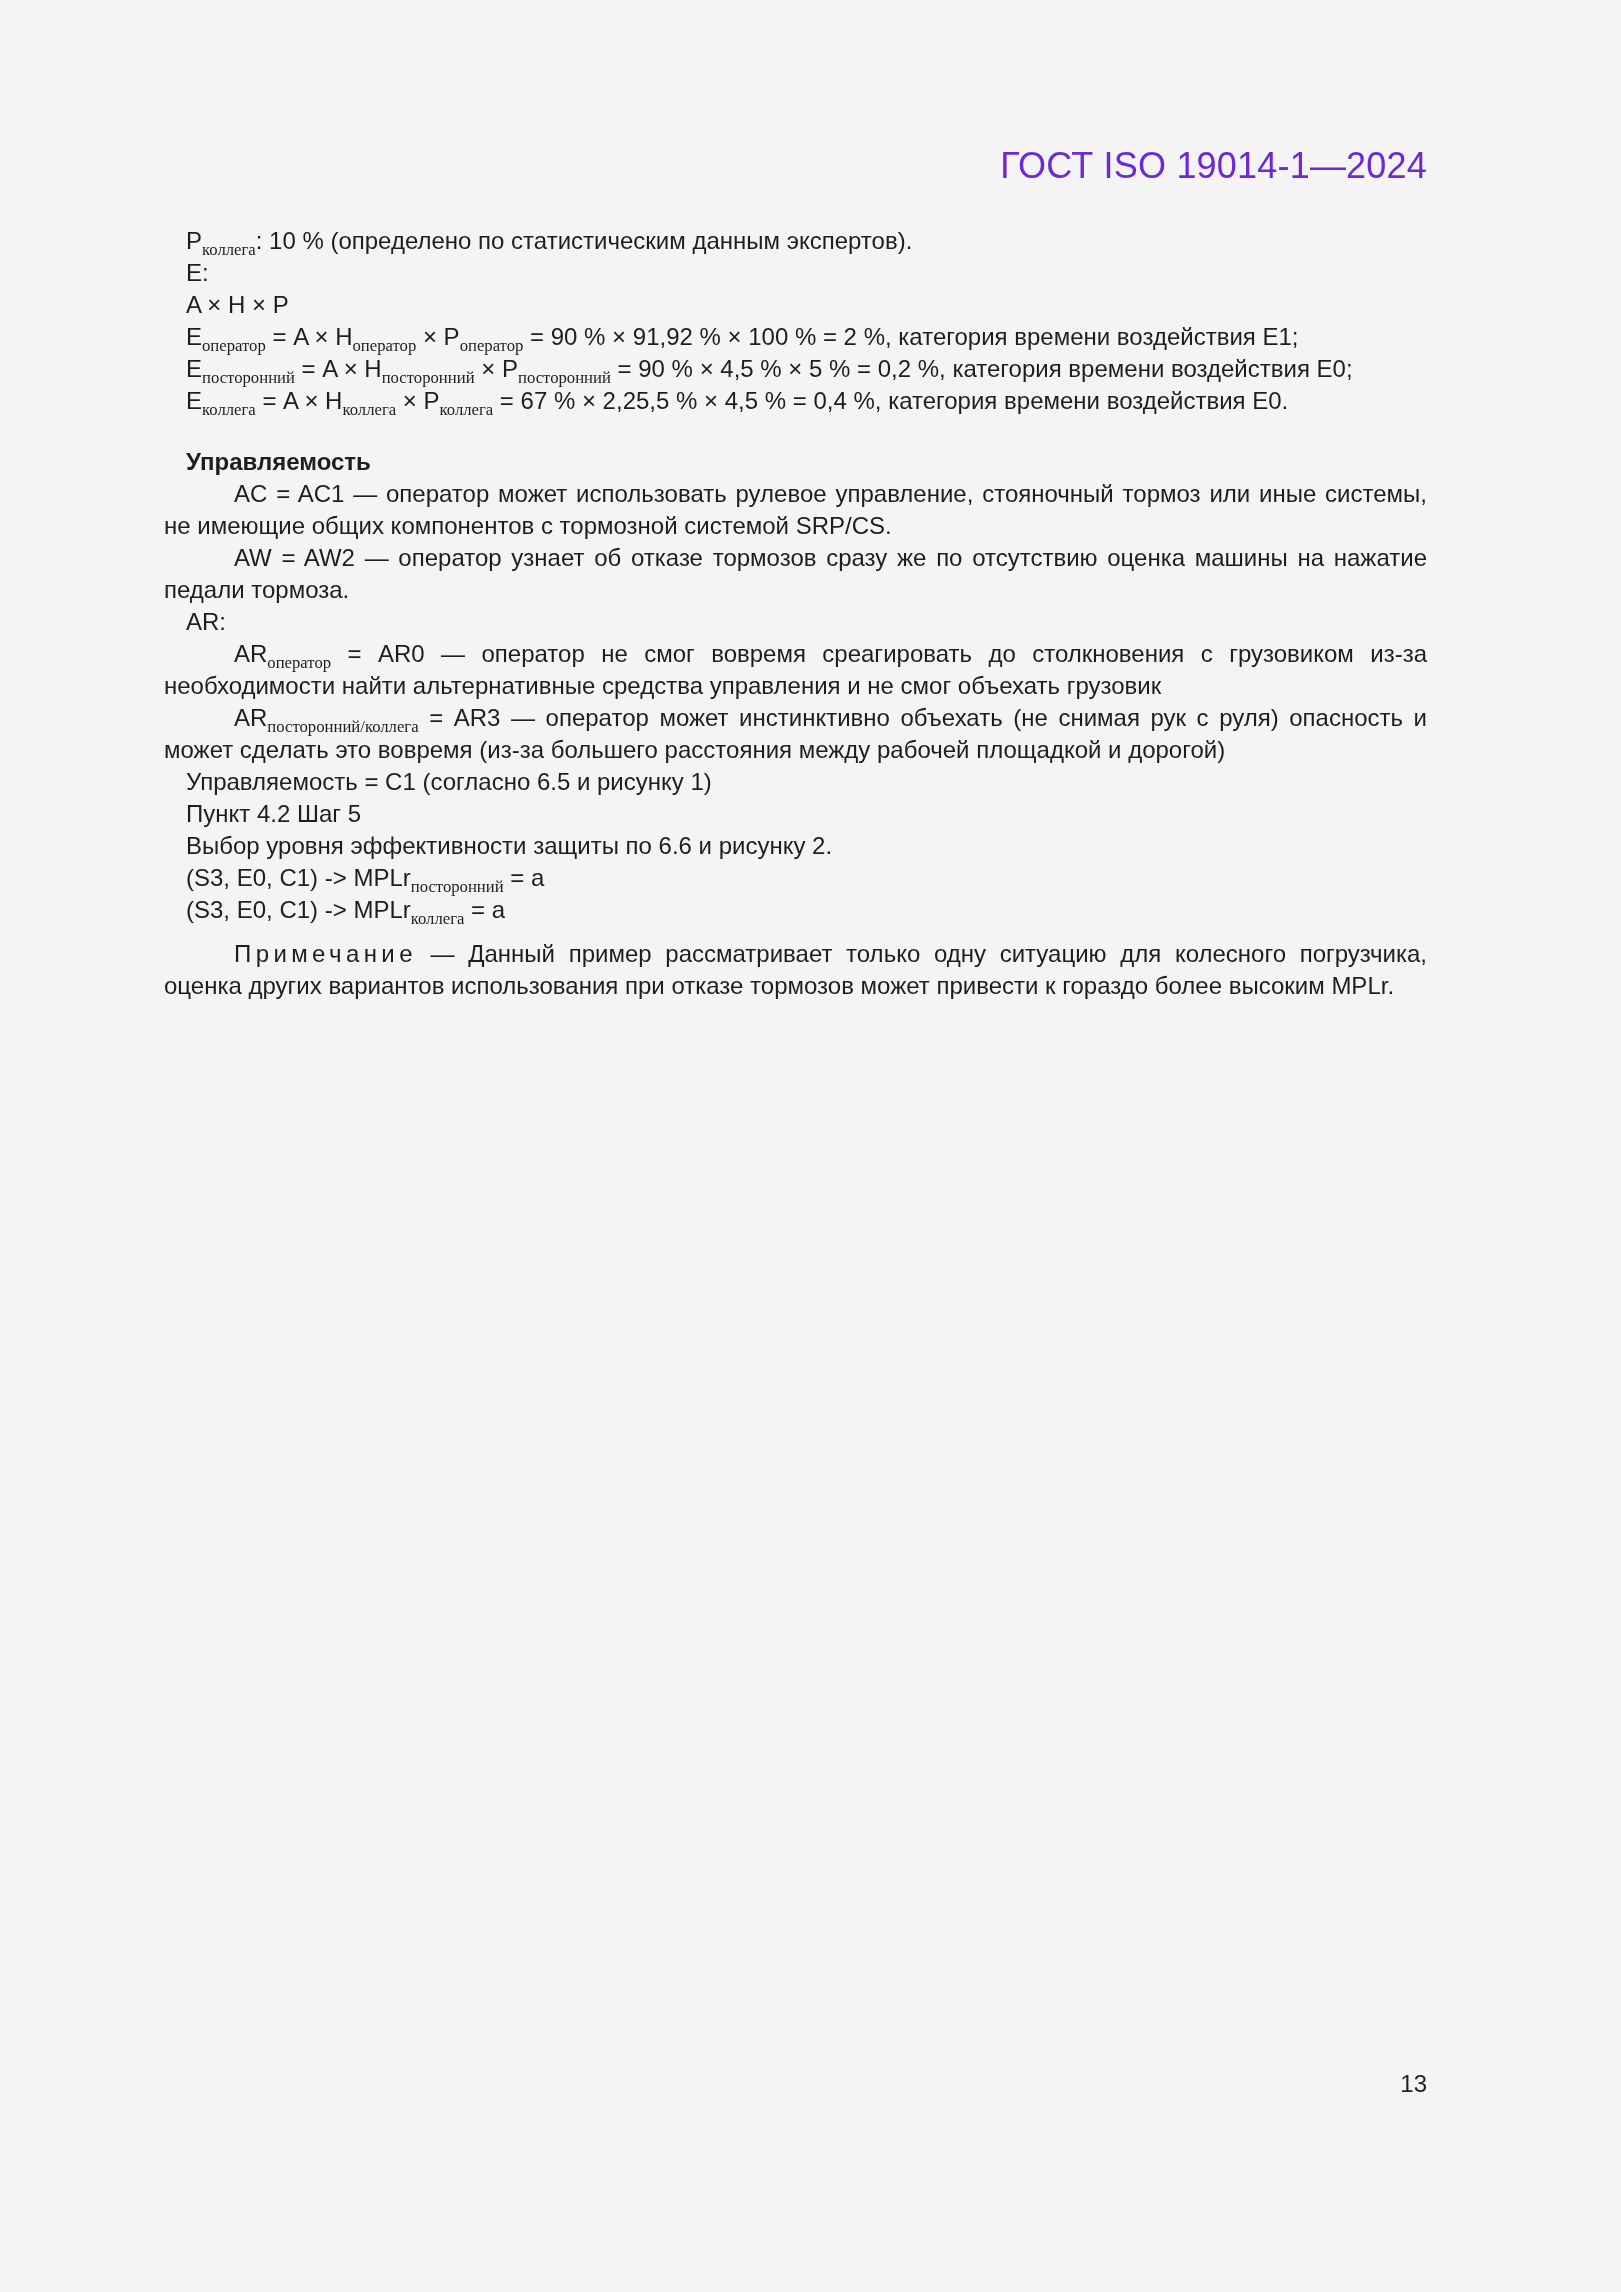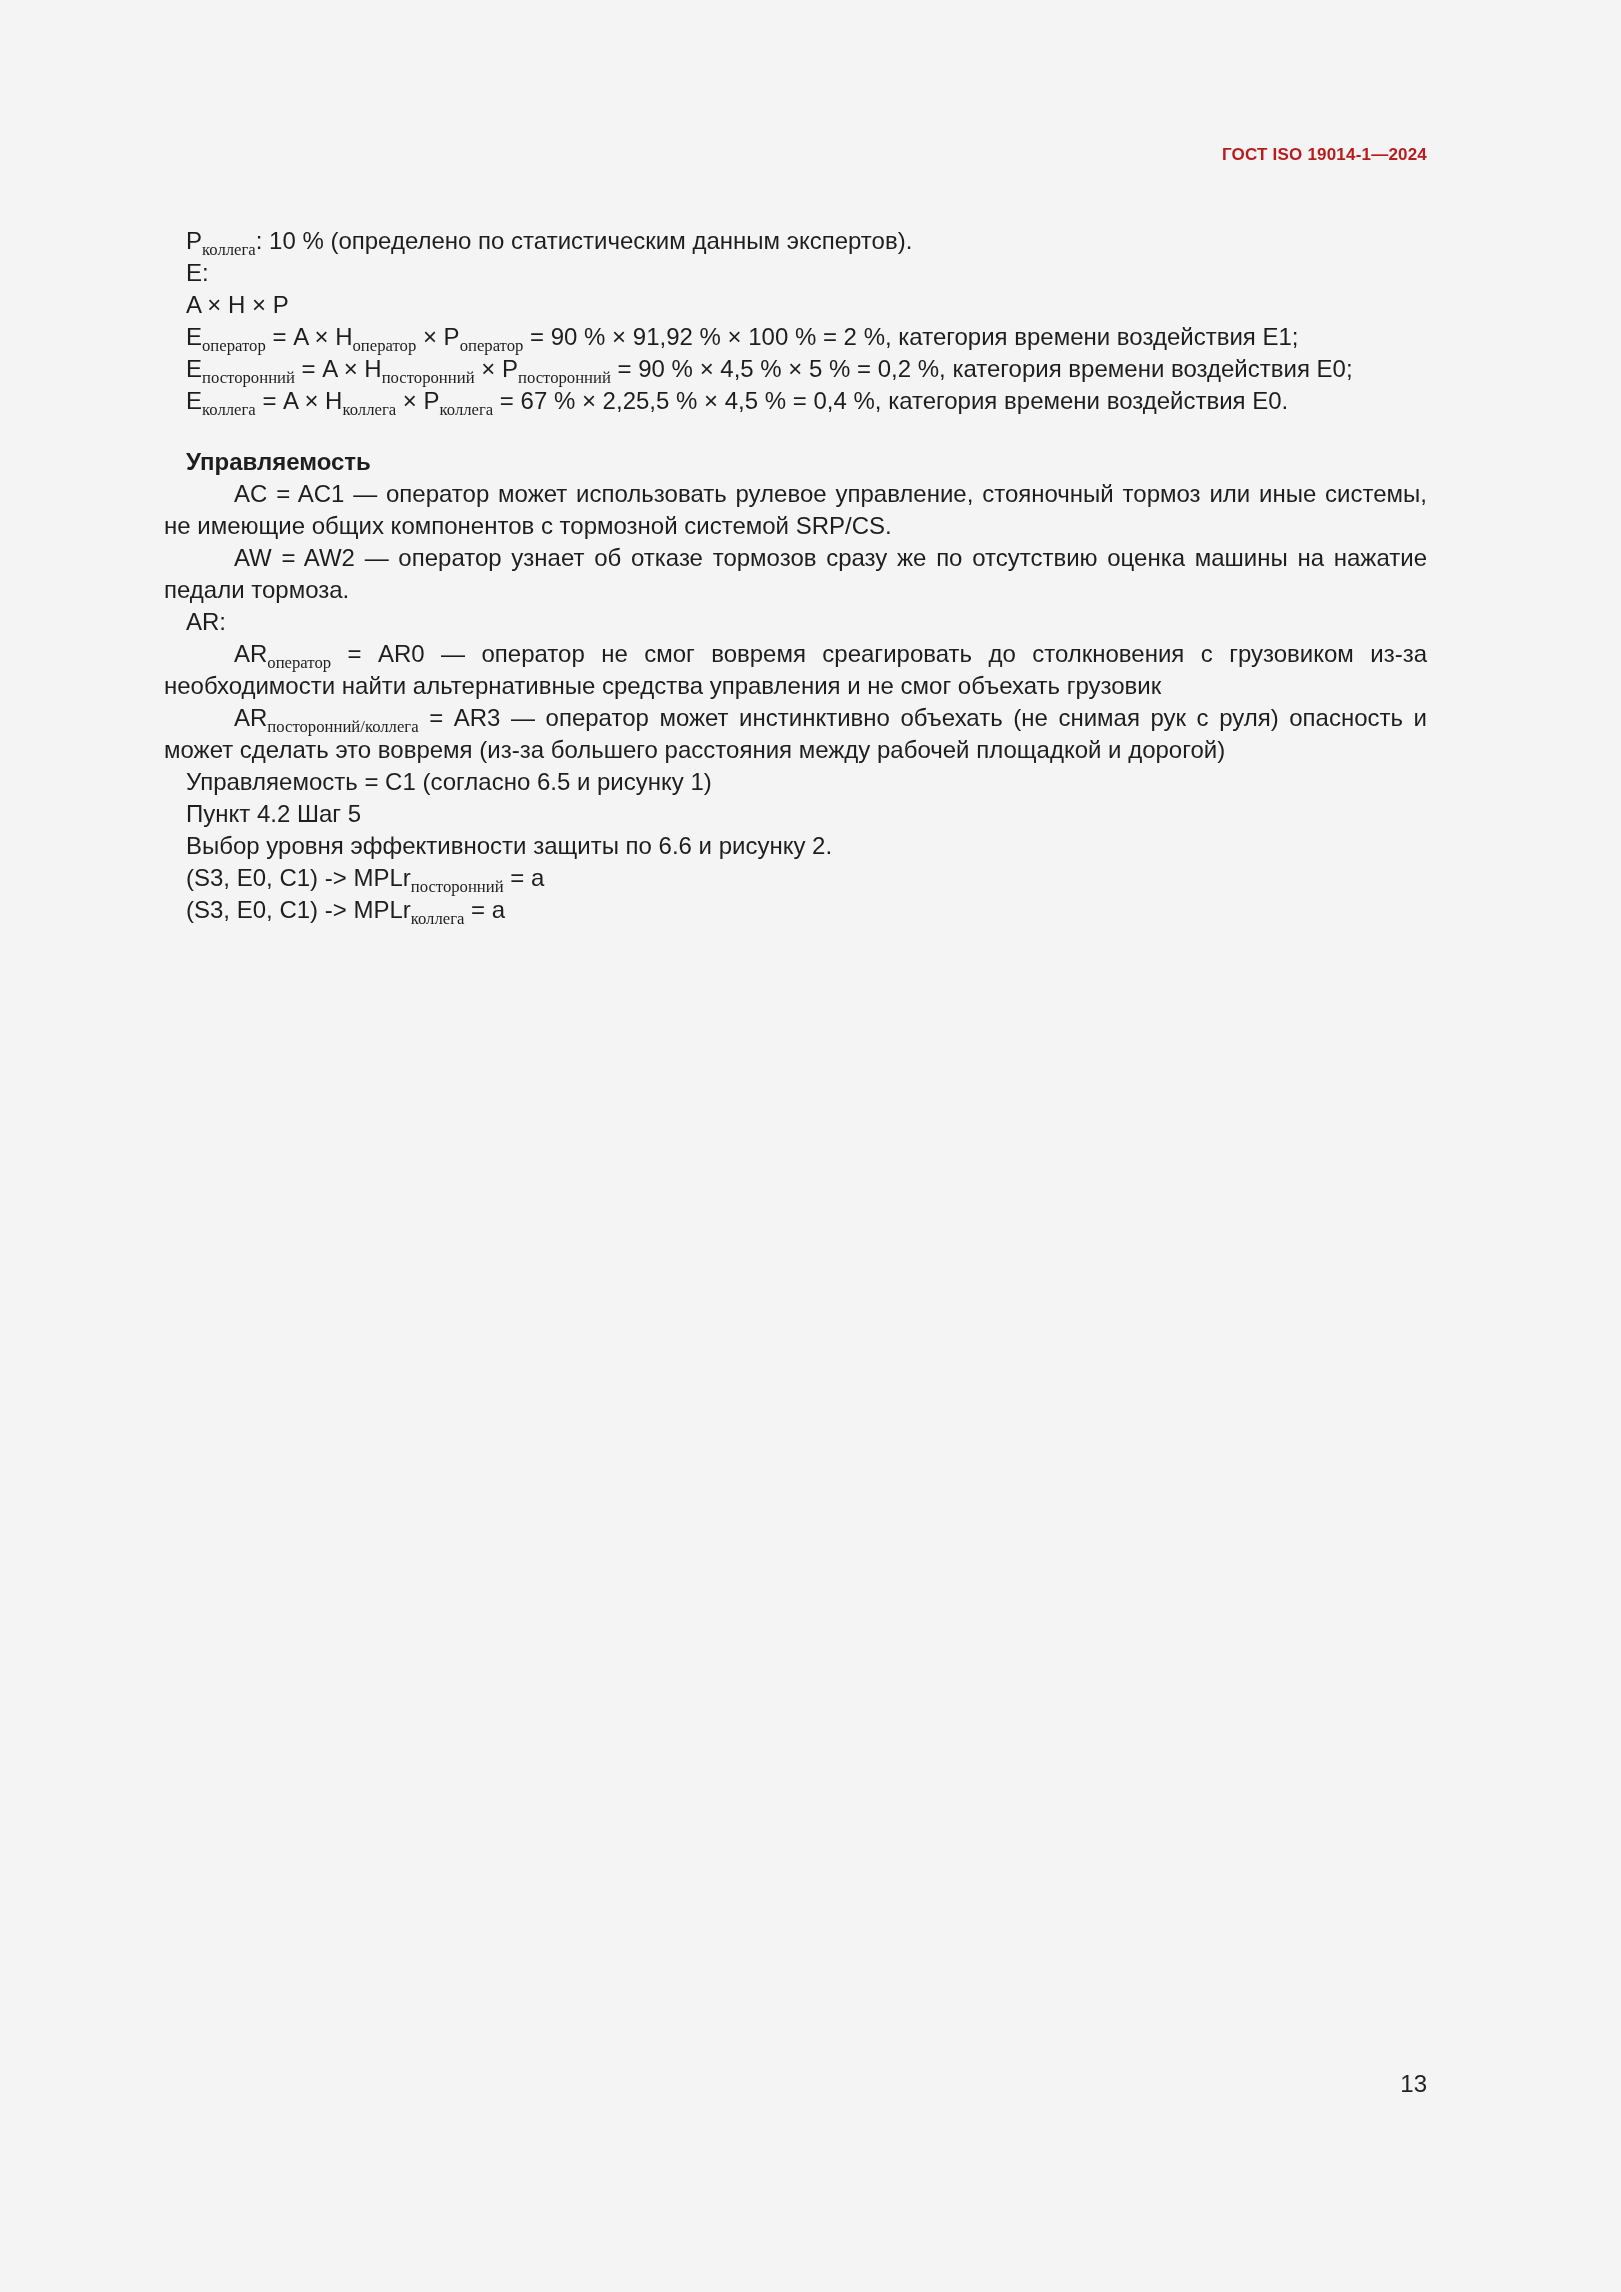--- a/index.html
+++ b/index.html
@@ -12,24 +12,24 @@
       height: 2293px;
       position: relative;
       font-family: "Liberation Sans", sans-serif;
       color: #1e1e1e;
       overflow: hidden;
     }
     .header {
       position: absolute;
       top: 145px;
       right: 194px;
-      font-weight: bold;
-      font-size: 17px;
+      font-weight: normal;
+      font-size: 36px;
       letter-spacing: 0.2px;
-      color: #b91c1c;
+      color: #6d28d9;
     }
     .content {
       position: absolute;
       left: 116px;
       top: 225px;
       width: 1311px;
       font-size: 24px;
       line-height: 32px;
     }
     .line {
@@ -104,17 +104,18 @@
 
   <span class="line ind">Управляемость = C1 (согласно 6.5 и рисунку 1)</span>
   <span class="line ind">Пункт 4.2 Шаг 5</span>
   <span class="line ind">Выбор уровня эффективности защиты по 6.6 и рисунку 2.</span>
 
   <span class="line ind"><span>(S3, E0, C1) -&gt; MPLr</span><sub>посторонний</sub><span> = a</span></span>
   <span class="line ind"><span>(S3, E0, C1) -&gt; MPLr</span><sub>коллега</sub><span> = a</span></span>
 
   <div class="gap-sm"></div>
 
+  <div class="para"><span class="spaced">Примечание</span><span> — Данный пример рассматривает только одну ситуацию для колесного погрузчика, оценка других вариантов использования при отказе тормозов может привести к гораздо более высоким MPLr.</span></div>
 
 </div>
 
 <div class="page-num">13</div>
 
 
 </body></html>

